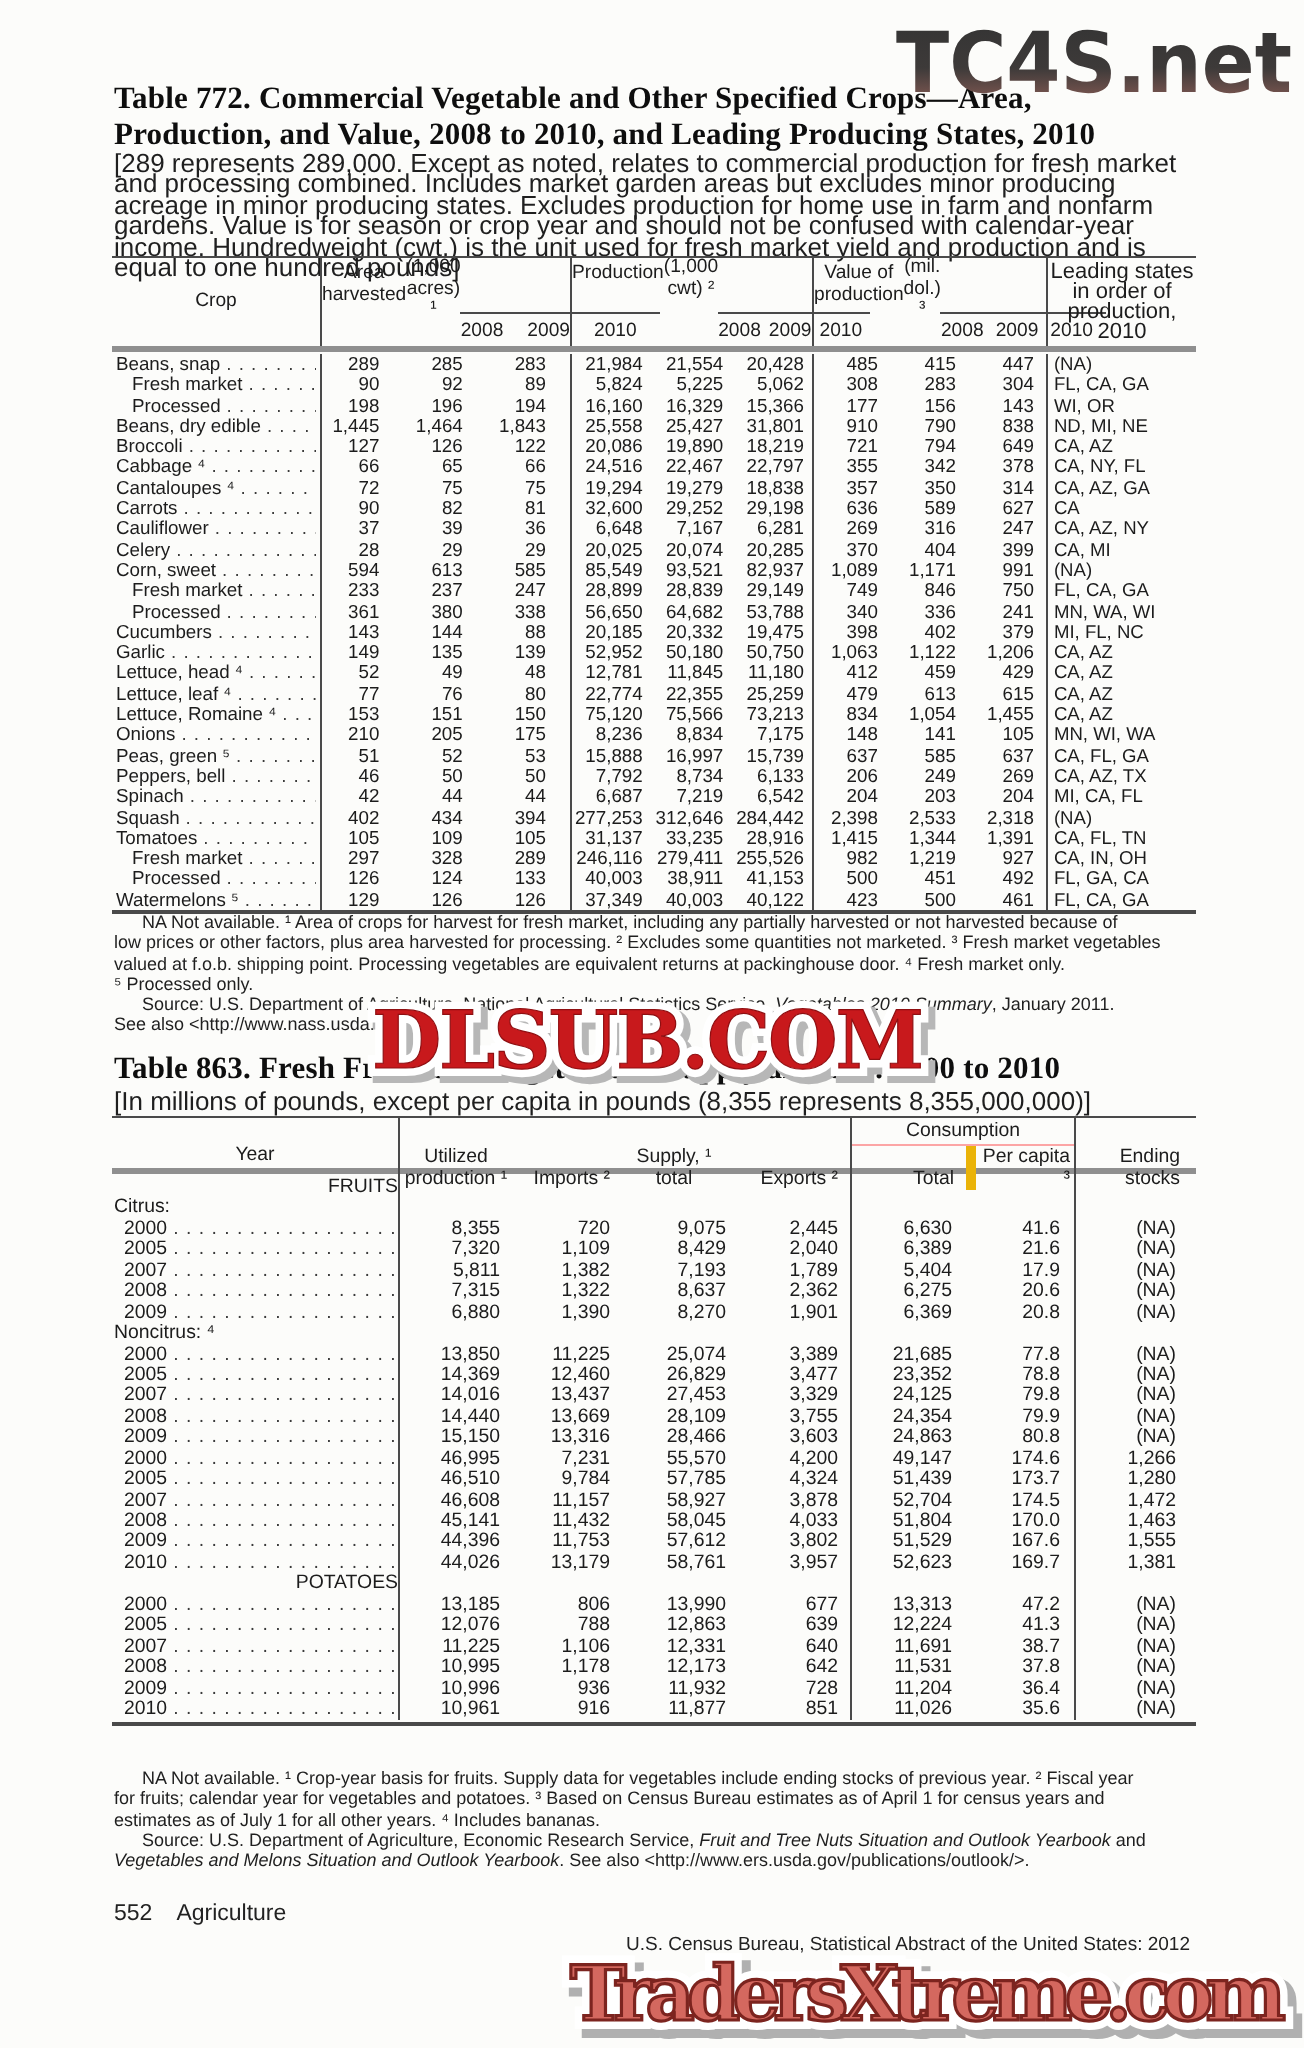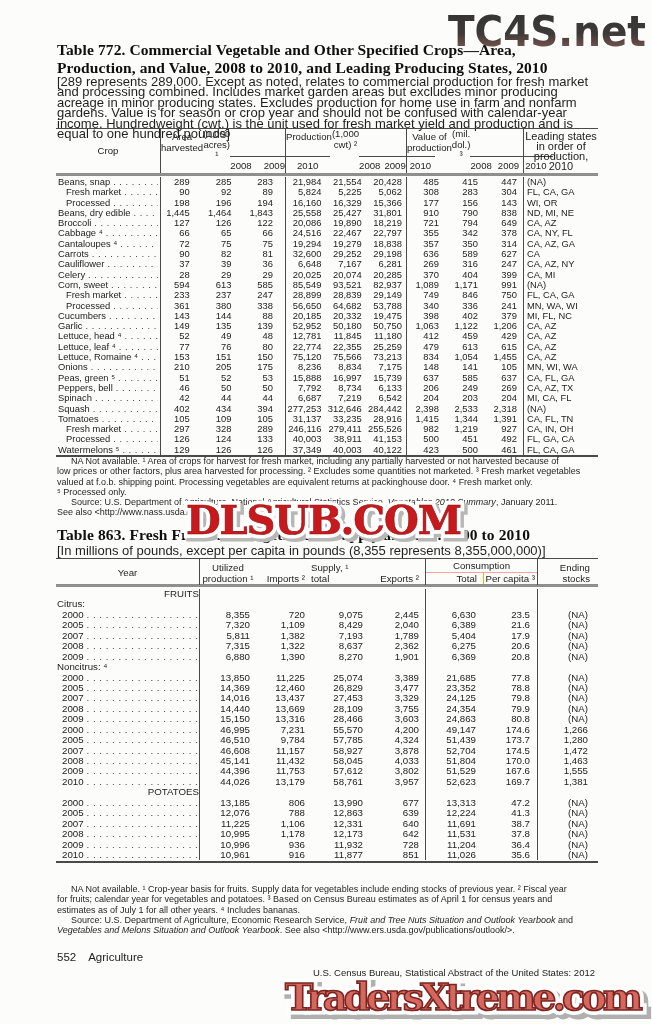--- a/index.html
+++ b/index.html
@@ -48,27 +48,27 @@
   
   #t863{position:absolute;left:56px;top:558px;width:542px;}
   .h863{display:grid;grid-template-columns:143px 57px 55px 58px 56px 57px 55px 61px;height:25px;
         border-top:1px solid #4a4a4a;font-size:9.7px;line-height:11px;}
   .h863 .bl{border-left:1px solid #4a4a4a;}
   .yearh{display:flex;align-items:center;justify-content:center;}
   .two{display:flex;flex-direction:column;justify-content:flex-end;padding-bottom:1px;}
   .one{display:flex;flex-direction:column;justify-content:flex-end;padding-bottom:1px;text-align:right;}
   .util{text-align:center;}
   .imp,.exp,.sup{padding-right:6px;}
-  .sup{text-align:left;}
+  .sup{text-align:center;}
   .end{text-align:right;padding-right:8px;}
   .cons{grid-column:6/8;display:flex;flex-direction:column;}
   .conslbl{text-align:center;border-bottom:1px solid #fca5a5;padding:1px 0;}
   .conscols{flex:1;display:grid;grid-template-columns:57px 55px;align-items:end;padding-bottom:1px;}
   .conscols .tc{text-align:right;padding-right:6px;}
-  .conscols .pc{text-align:right;padding-right:3px;border-left:1px solid #eab308;height:100%;
+  .conscols .pc{text-align:right;padding-right:3px;border-left:5px solid #eab308;height:100%;
                 display:flex;align-items:flex-end;justify-content:flex-end;}
   #t863-body{border-bottom:2px solid #4a4a4a;padding:2px 0 1px;}
   .r863{display:grid;grid-template-columns:143px 57px 55px 58px 56px 57px 55px 61px;
         height:10.45px;font-size:9.7px;line-height:10.45px;}
   .r863.gap{margin-top:0;}
   .r863 > :nth-child(2),.r863 > :nth-child(6),.r863 > :nth-child(8){border-left:1px solid #4a4a4a;}
   .r863 .ycell{display:flex;padding-left:6px;overflow:hidden;}
   .seclbl{text-align:right;white-space:nowrap;}
   .sublbl{padding-left:1px;white-space:nowrap;}
   .r863 .num{padding-right:6px;}
@@ -637,21 +637,21 @@
         <div class="r863">
           <div class="ycell">
             <div class="lbl">2000</div>
             <div class="leader">. . . . . . . . . . . . . . . . . . . . . . . . . . . . . . . . . . . . . . . . . . . . . . . . . . . . . . . . . . . . . . . . . . . . . . . . . . . . . . . . . . . . . . . . . . </div>
           </div>
           <div class="num n0">8,355</div>
           <div class="num n1">720</div>
           <div class="num n2">9,075</div>
           <div class="num n3">2,445</div>
           <div class="num n4">6,630</div>
-          <div class="num n5">23.5</div>
+          <div class="num n5">41.6</div>
           <div class="num n6">(NA)</div>
         </div>
         <div class="r863">
           <div class="ycell">
             <div class="lbl">2005</div>
             <div class="leader">. . . . . . . . . . . . . . . . . . . . . . . . . . . . . . . . . . . . . . . . . . . . . . . . . . . . . . . . . . . . . . . . . . . . . . . . . . . . . . . . . . . . . . . . . . </div>
           </div>
           <div class="num n0">7,320</div>
           <div class="num n1">1,109</div>
           <div class="num n2">8,429</div>

